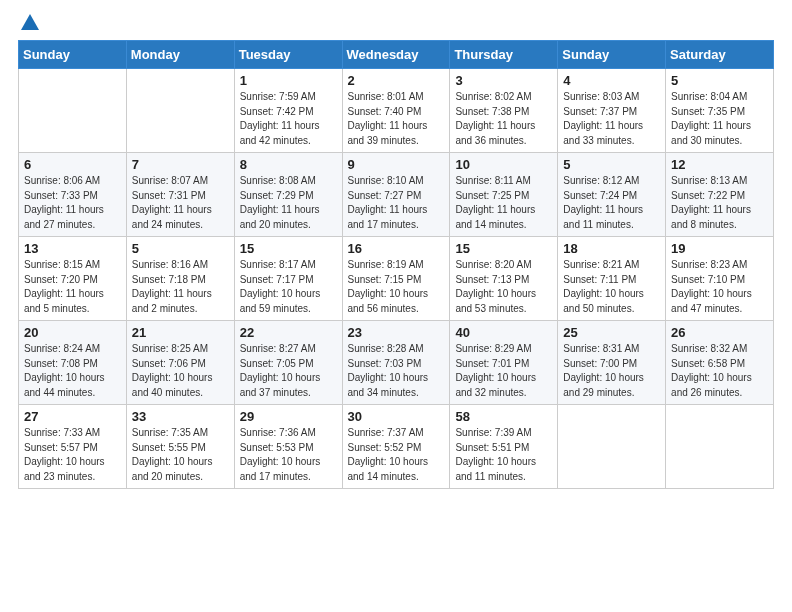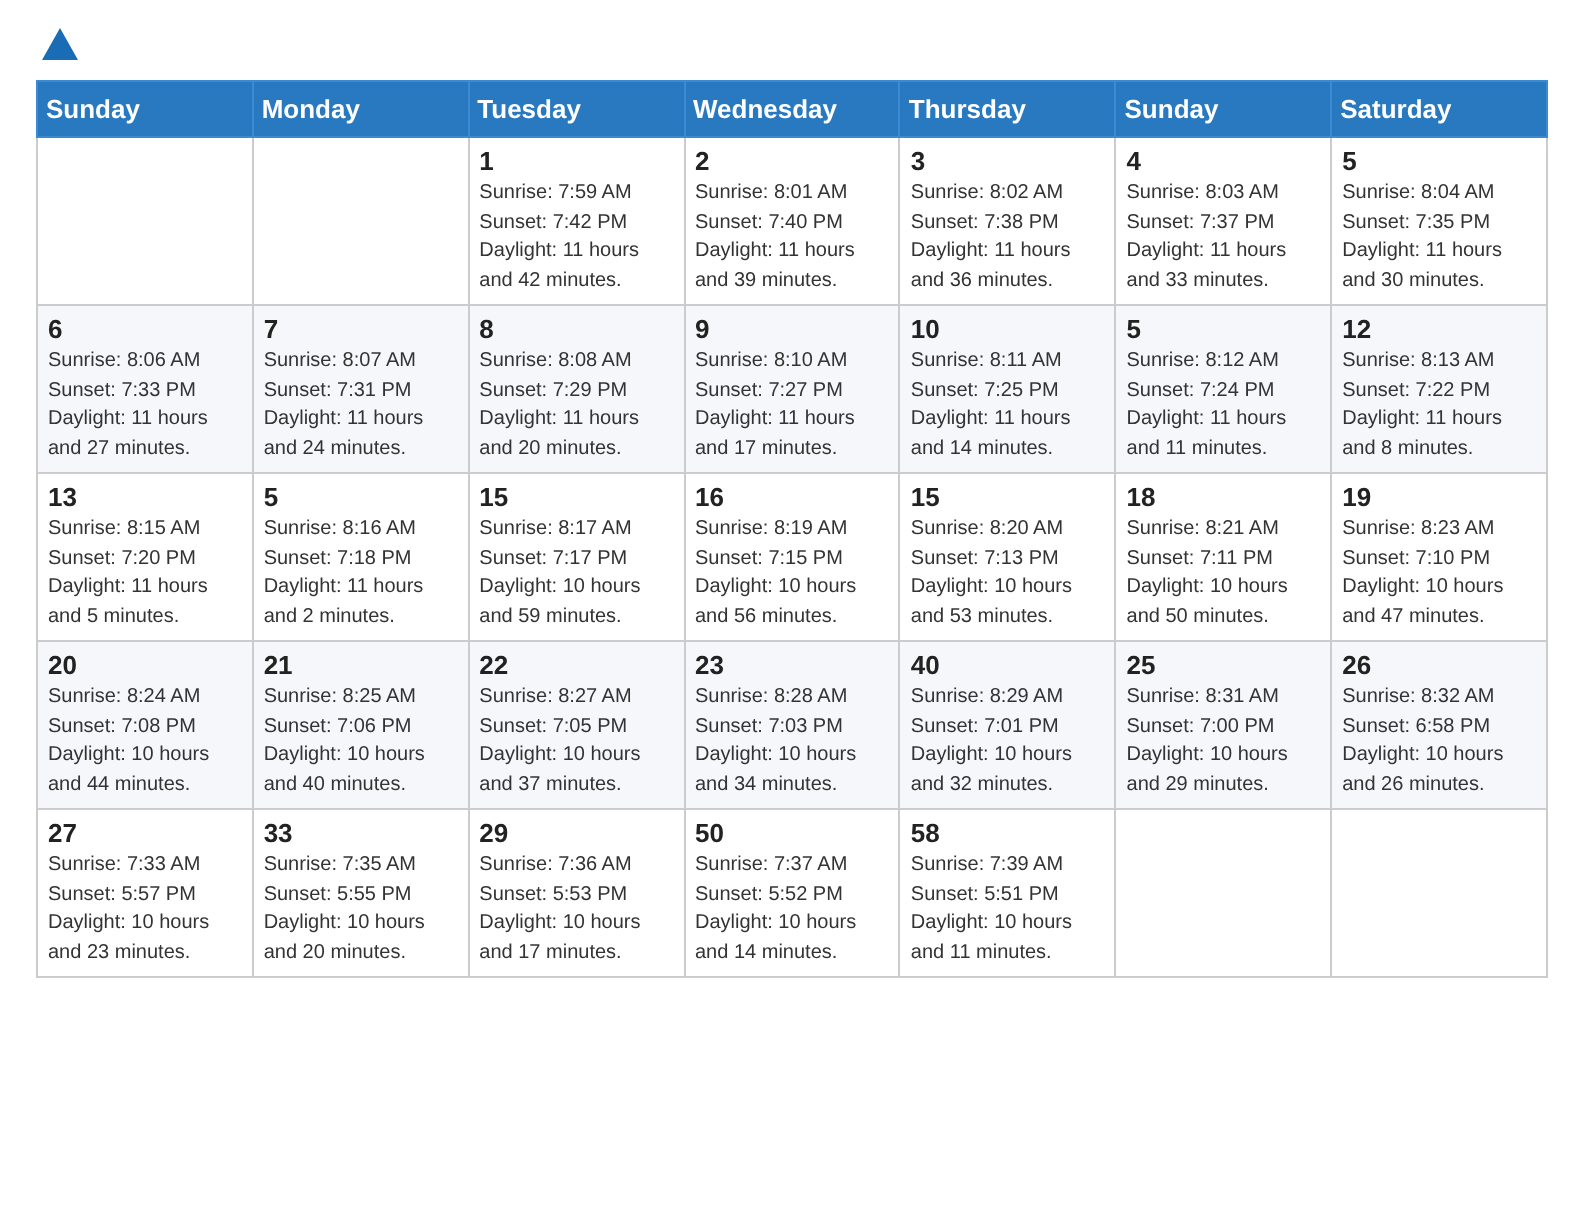--- a/index.html
+++ b/index.html
@@ -263,21 +263,21 @@
           </td>
           <td>
             <span class="day-number">33</span>
             <div class="day-info">Sunrise: 7:35 AM<br>Sunset: 5:55 PM<br>Daylight: 10 hours and 20 minutes.</div>
           </td>
           <td>
             <span class="day-number">29</span>
             <div class="day-info">Sunrise: 7:36 AM<br>Sunset: 5:53 PM<br>Daylight: 10 hours and 17 minutes.</div>
           </td>
           <td>
-            <span class="day-number">50</span>
+            <span class="day-number">30</span>
             <div class="day-info">Sunrise: 7:37 AM<br>Sunset: 5:52 PM<br>Daylight: 10 hours and 14 minutes.</div>
           </td>
           <td>
             <span class="day-number">58</span>
             <div class="day-info">Sunrise: 7:39 AM<br>Sunset: 5:51 PM<br>Daylight: 10 hours and 11 minutes.</div>
           </td>
           <td class="empty-cell"></td>
           <td class="empty-cell"></td>
         </tr>
       </tbody>

